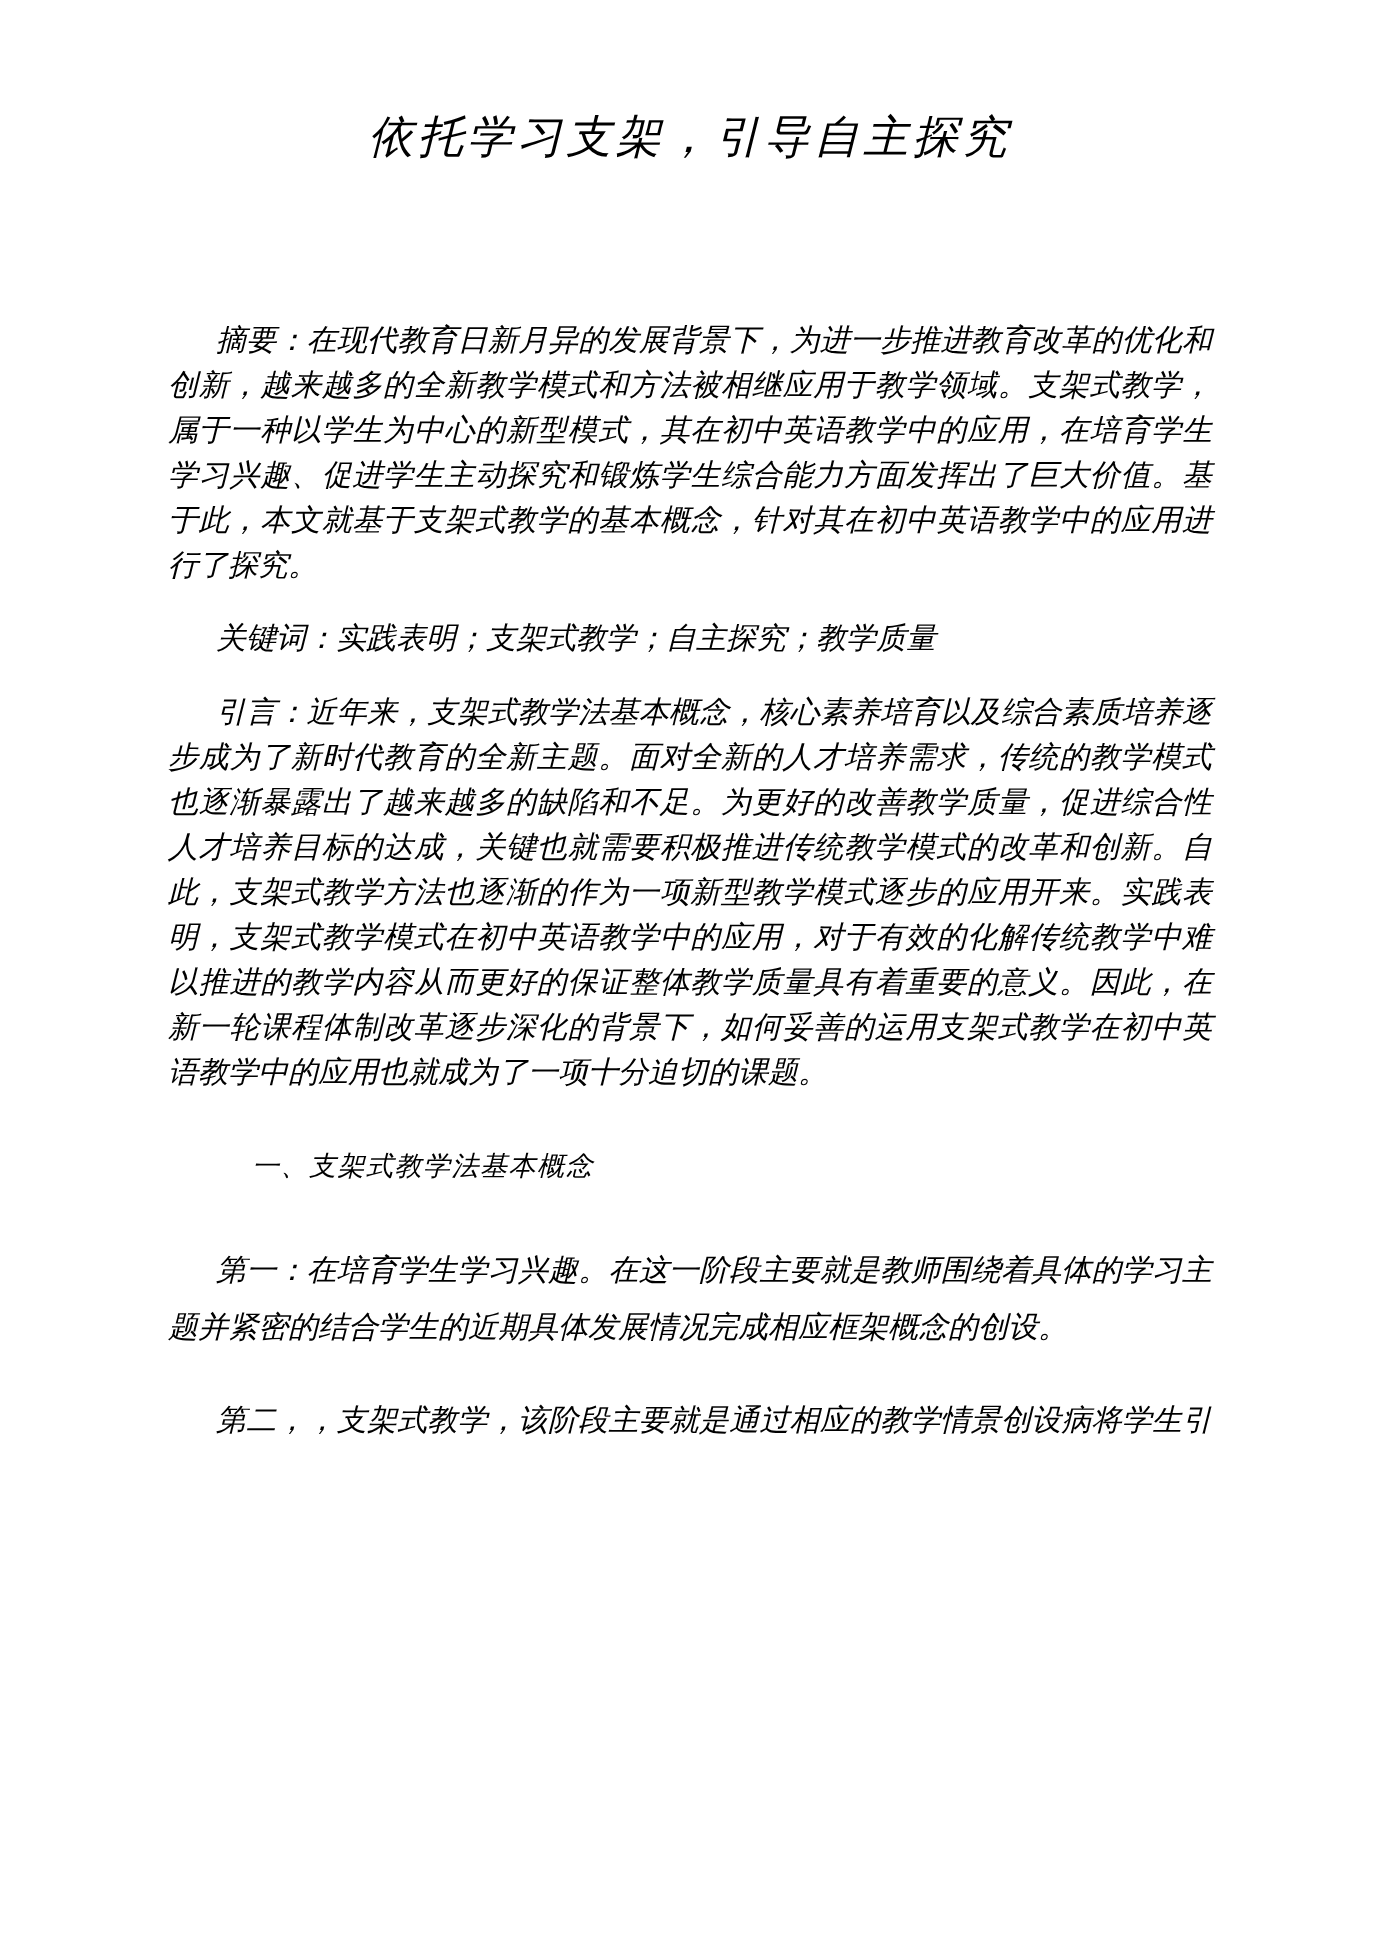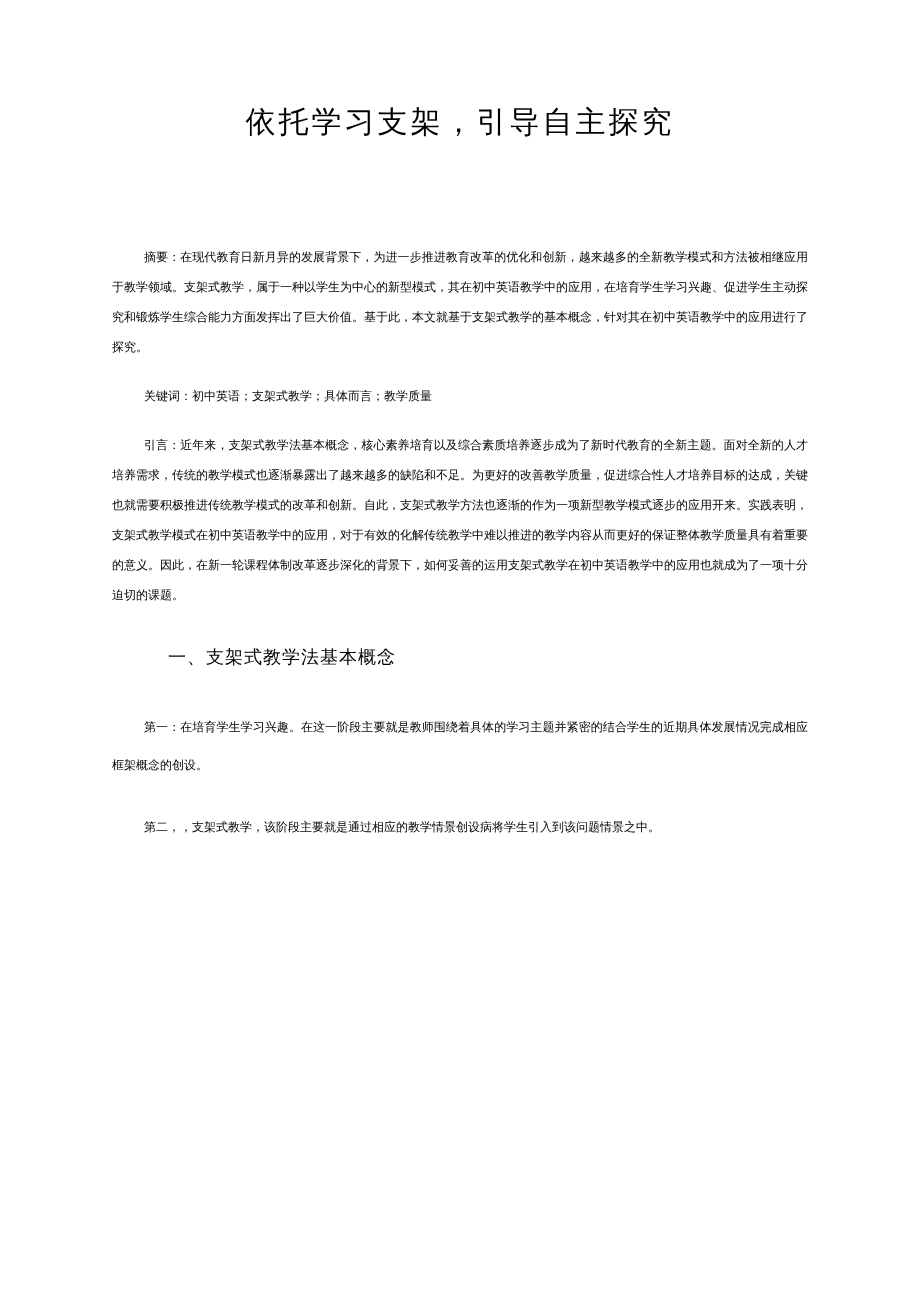--- a/index.html
+++ b/index.html
@@ -7,36 +7,37 @@
     margin: 0;
     padding: 0;
     background: #ffffff;
   }
   .page {
     position: relative;
     width: 920px;
     height: 964px;
     margin: 0 auto;
     box-sizing: border-box;
-    padding: 102px 112px 40px 112px;
+    padding: 72px 112px 40px 112px;
     background: #ffffff;
     color: #000000;
     font-family: "Liberation Serif", "DejaVu Serif", serif;
     overflow: hidden;
+    font-style: italic;
   }
   .doc-title {
     font-size: 30px;
     font-weight: 500;
     line-height: 40px;
     text-align: center;
     letter-spacing: 3px;
     margin: 0 0 100px 0;
   }
   .para {
-    font-size: 12px;
+    font-size: 20px;
     line-height: 30px;
     text-align: justify;
     text-indent: 32px;
     margin: 0 0 19px 0;
     word-break: break-all;
   }
   .para-wide {
     line-height: 38px;
     margin: 0 0 24px 0;
   }
@@ -51,21 +52,21 @@
 </style>
 </head>
 <body>
 
 <div class="page">
 
   <h1 class="doc-title">依托学习支架，引导自主探究</h1>
 
   <p class="para">摘要：在现代教育日新月异的发展背景下，为进一步推进教育改革的优化和创新，越来越多的全新教学模式和方法被相继应用于教学领域。支架式教学，属于一种以学生为中心的新型模式，其在初中英语教学中的应用，在培育学生学习兴趣、促进学生主动探究和锻炼学生综合能力方面发挥出了巨大价值。基于此，本文就基于支架式教学的基本概念，针对其在初中英语教学中的应用进行了探究。</p>
 
-  <p class="para">关键词：初中英语；支架式教学；具体而言；教学质量</p>
+  <p class="para">关键词：实践表明；支架式教学；自主探究；教学质量</p>
 
   <p class="para">引言：近年来，支架式教学法基本概念，核心素养培育以及综合素质培养逐步成为了新时代教育的全新主题。面对全新的人才培养需求，传统的教学模式也逐渐暴露出了越来越多的缺陷和不足。为更好的改善教学质量，促进综合性人才培养目标的达成，关键也就需要积极推进传统教学模式的改革和创新。自此，支架式教学方法也逐渐的作为一项新型教学模式逐步的应用开来。实践表明，支架式教学模式在初中英语教学中的应用，对于有效的化解传统教学中难以推进的教学内容从而更好的保证整体教学质量具有着重要的意义。因此，在新一轮课程体制改革逐步深化的背景下，如何妥善的运用支架式教学在初中英语教学中的应用也就成为了一项十分迫切的课题。</p>
 
   <h2 class="section-heading">一、支架式教学法基本概念</h2>
 
 
   <p class="para para-wide">第一：在培育学生学习兴趣。在这一阶段主要就是教师围绕着具体的学习主题并紧密的结合学生的近期具体发展情况完成相应框架概念的创设。</p>
 
   <p class="para para-wide">第二，，支架式教学，该阶段主要就是通过相应的教学情景创设病将学生引入到该问题情景之中。</p>
 

